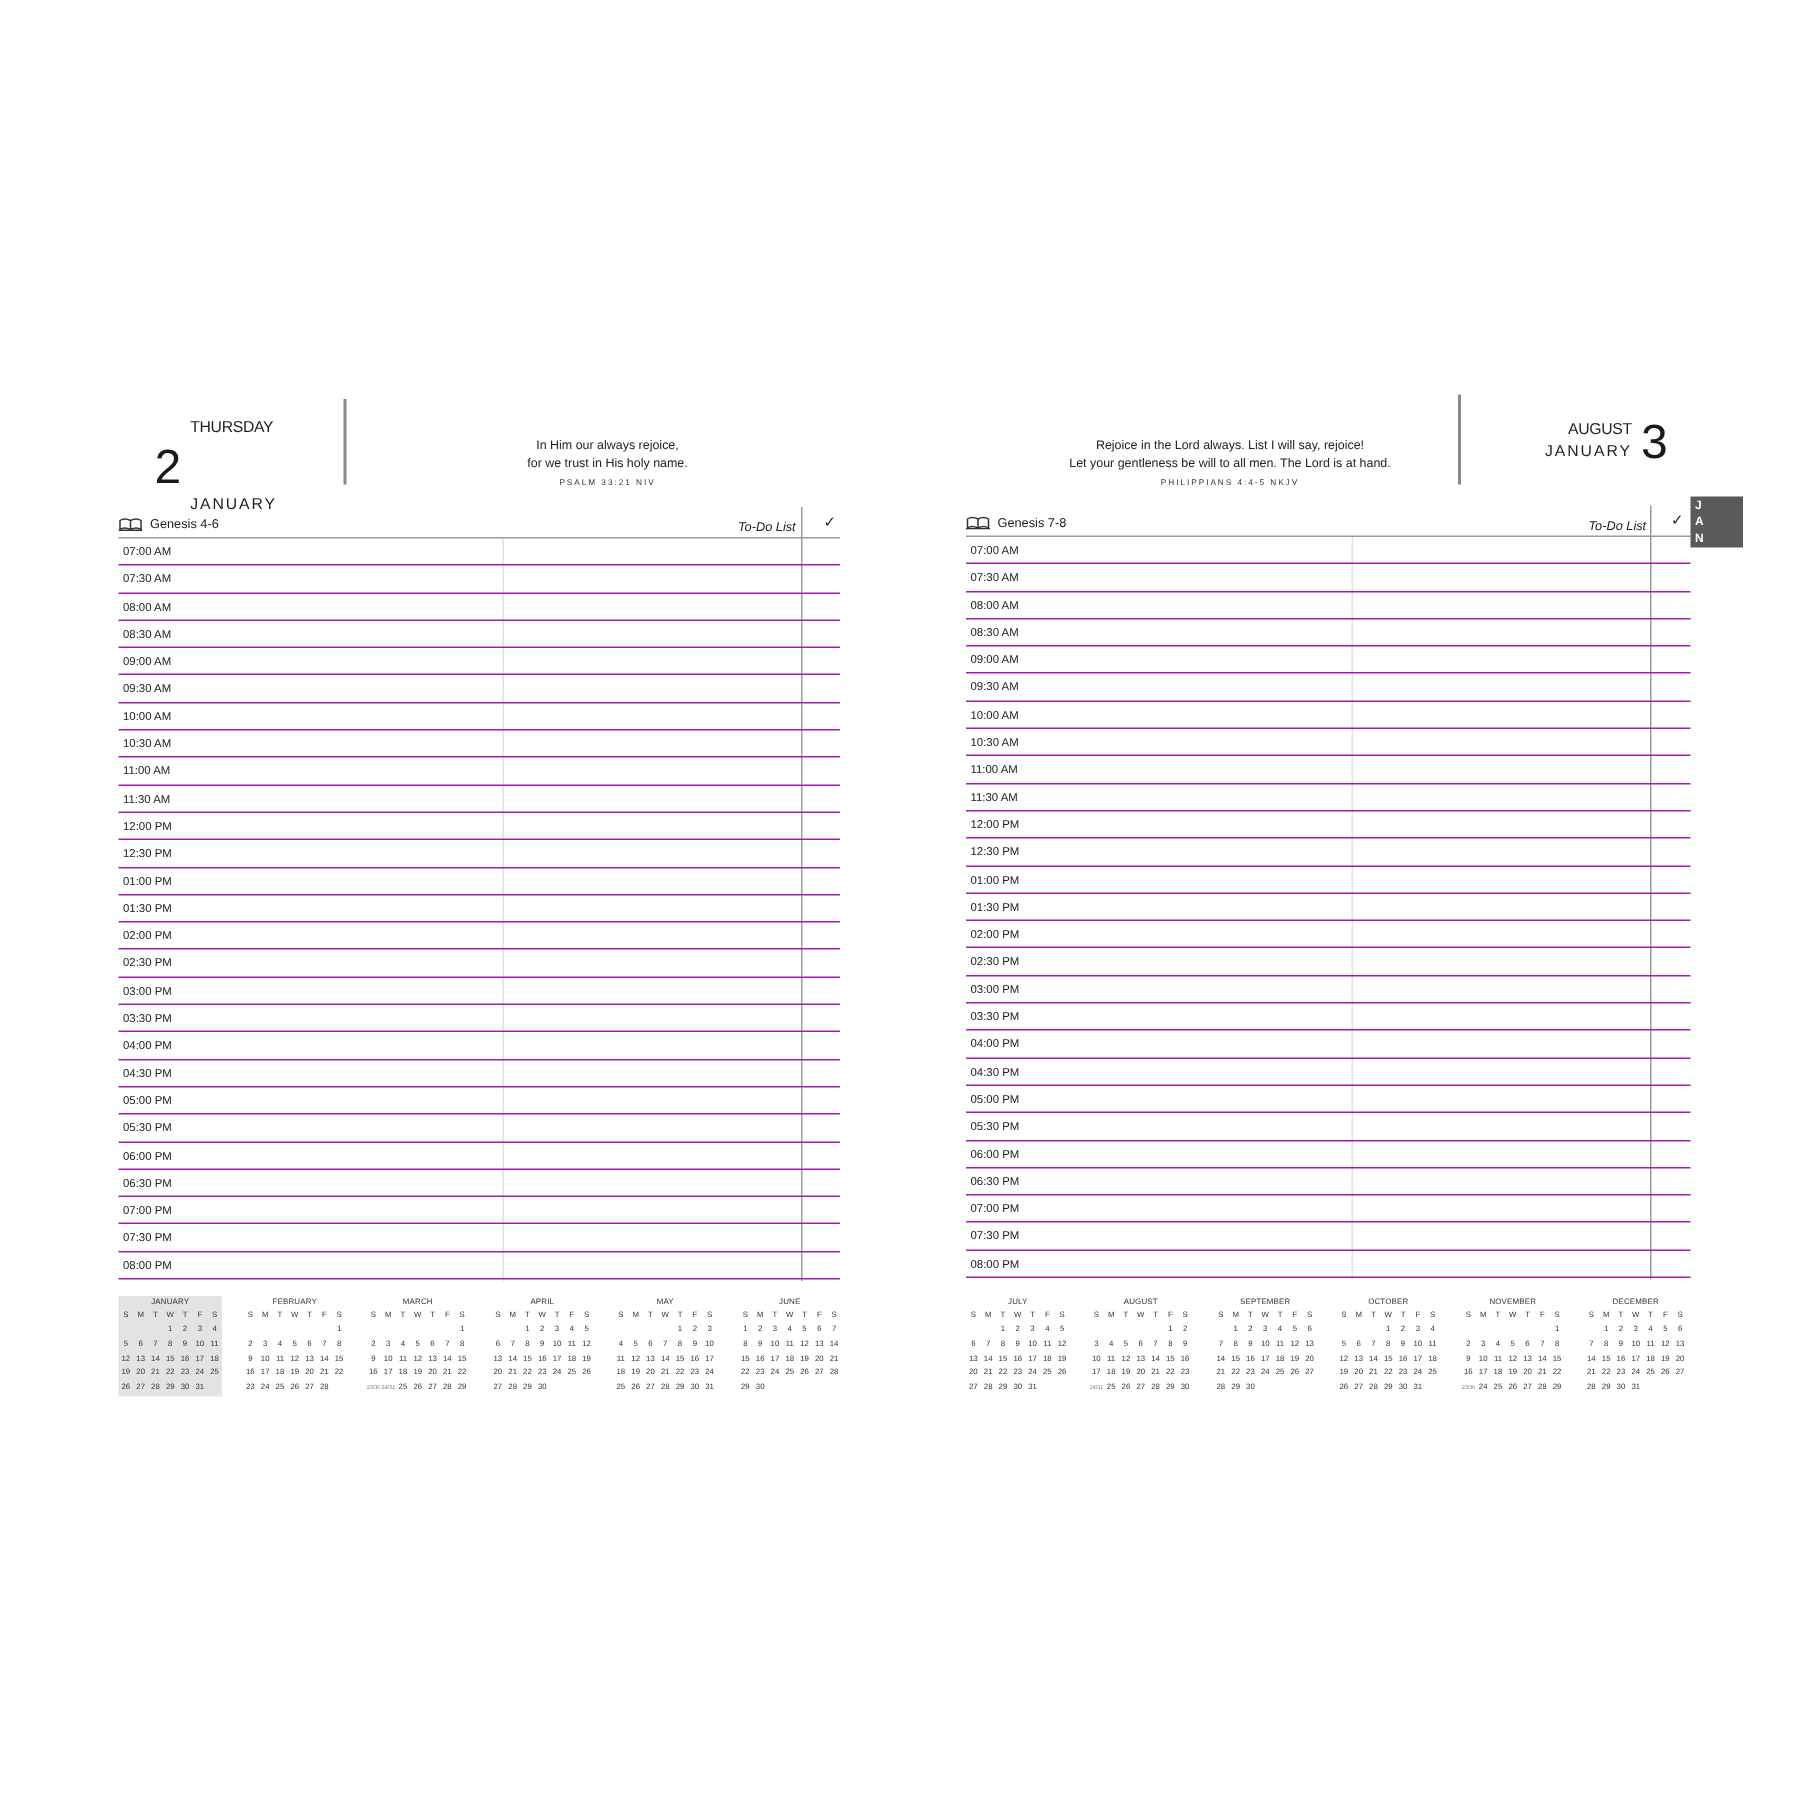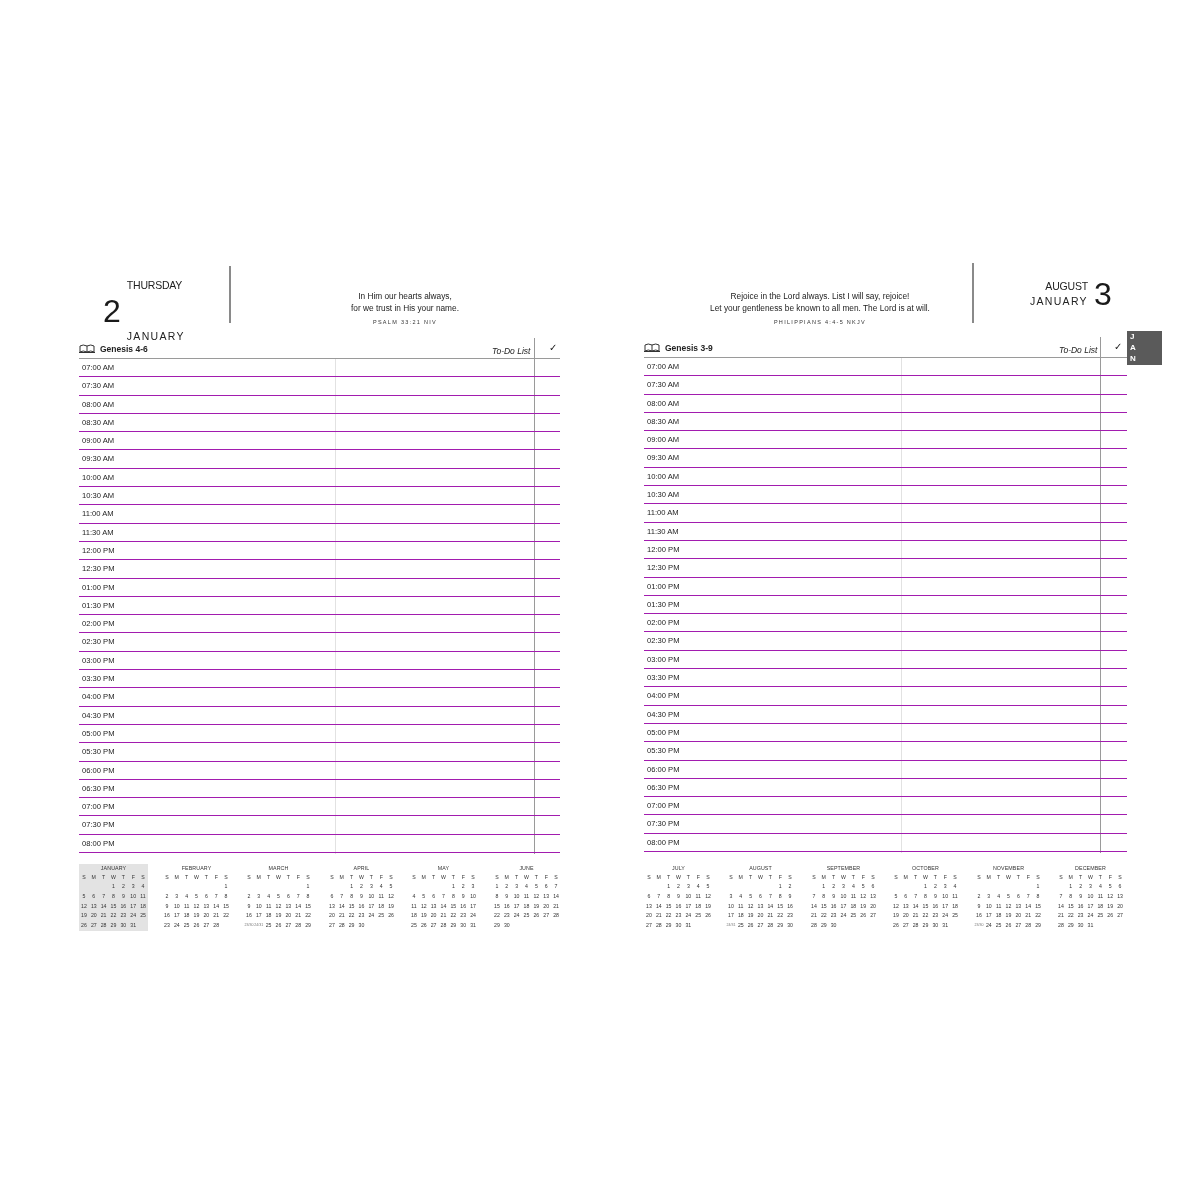--- a/index.html
+++ b/index.html
@@ -22,21 +22,21 @@
   .right-date .date-words { text-align:right; margin-right:6px; }
 
   .header-divider { position:absolute; width:2px; background:#8a8a8a; }
 
   .verse { position:absolute; text-align:center; font-size:8.3px; line-height:12px; color:#222; }
   .verse-ref { font-size:5.5px; letter-spacing:1.3px; margin-top:2px; color:#333; }
 
   
   .grid { position:absolute; }
   .grid-head { position:absolute; top:0; left:0; right:0; height:18px; border-bottom:1px solid #9a9a9a; }
-  .reading { position:absolute; left:0; top:4px; display:flex; font-size:8.5px;font-weight:bold; }
+  .reading { position:absolute; left:0; top:4px; display:flex; align-items:center; font-size:8.5px; }
   .reading svg { margin-right:5px; }
   .todo-label { position:absolute; top:6px; font-size:8.5px;font-style:italic; }
   .check { position:absolute; top:2px; font-size:10px; }
   .rows { position:absolute; top:19px; left:0; right:0; }
   .row { height:17.3px; border-bottom:1px solid #a21caf; position:relative; }
   .row span { position:absolute; left:3px; top:4px; font-size:7.6px; color:#222; }
   .vline-light { position:absolute; width:1px; background:#e2e2e2; }
   .vline-dark { position:absolute; width:1px; background:#9a9a9a; }
 
   
@@ -59,22 +59,22 @@
 <div class="page page-left">
   <div class="date-block left-date">
     <span class="date-num">2</span>
     <div class="date-words">
       <span class="date-weekday">THURSDAY</span>
       <span class="date-month">JANUARY</span>
     </div>
   </div>
   <div class="header-divider" style="left:229px; top:266px; height:57px;"></div>
   <div class="verse" style="left:280px; width:250px; top:290px;">
-    <div>In Him our hearts always,</div>
-    <div>for we trust in His your name.</div>
+    <div>In Him our always rejoice,</div>
+    <div>for we trust in His holy name.</div>
     <div class="verse-ref">PSALM 33:21 NIV</div>
   </div>
 
   <div class="grid" style="left:79px; top:340px; width:481px; height:515px;">
     <div class="grid-head">
       <div class="reading">
         <svg width="16" height="9" viewBox="0 0 16 9">
             <path d="M1 8 L1 2 Q4 0 8 2 Q12 0 15 2 L15 8 Q12 6 8 8 Q4 6 1 8 Z M8 2 L8 8" fill="none" stroke="#333" stroke-width="1"></path>
             <line x1="0" y1="8.5" x2="16" y2="8.5" stroke="#333" stroke-width="1"></line>
           </svg>
@@ -442,42 +442,42 @@
           <div>29</div>
           <div>30</div>
         </div>
       </div>
     </div>
 </div>
 
 <div class="page page-right">
   <div class="verse" style="left:60px; width:320px; top:290px;">
     <div>Rejoice in the Lord always. List I will say, rejoice!</div>
-    <div>Let your gentleness be known to all men. The Lord is at will.</div>
+    <div>Let your gentleness be will to all men. The Lord is at hand.</div>
     <div class="verse-ref">PHILIPPIANS 4:4-5 NKJV</div>
   </div>
   <div class="header-divider" style="left:372px; top:263px; height:60px;"></div>
 </div>
 
 <div class="date-block right-date">
   <div class="date-words">
     <span class="date-weekday">AUGUST</span>
     <span class="date-month">JANUARY</span>
   </div>
   <span class="date-num">3</span>
 </div>
 
 <div class="grid" style="left:644px; top:339px; width:483px; height:516px;">
   <div class="grid-head">
     <div class="reading">
       <svg width="16" height="9" viewBox="0 0 16 9">
           <path d="M1 8 L1 2 Q4 0 8 2 Q12 0 15 2 L15 8 Q12 6 8 8 Q4 6 1 8 Z M8 2 L8 8" fill="none" stroke="#333" stroke-width="1"></path>
           <line x1="0" y1="8.5" x2="16" y2="8.5" stroke="#333" stroke-width="1"></line>
         </svg>
-      <span>Genesis 3-9</span>
+      <span>Genesis 7-8</span>
     </div>
     <span class="todo-label" style="left:415px;">To-Do List</span>
     <span class="check" style="left:470px;">✓</span>
   </div>
   <div class="vline-light" style="left:257px; top:19px; height:495px;"></div>
   <div class="vline-dark" style="left:456px; top:-2px; height:516px;"></div>
   <div class="rows" id="rows-right">
       <div class="row">
         <span>07:00 AM</span>
       </div>

